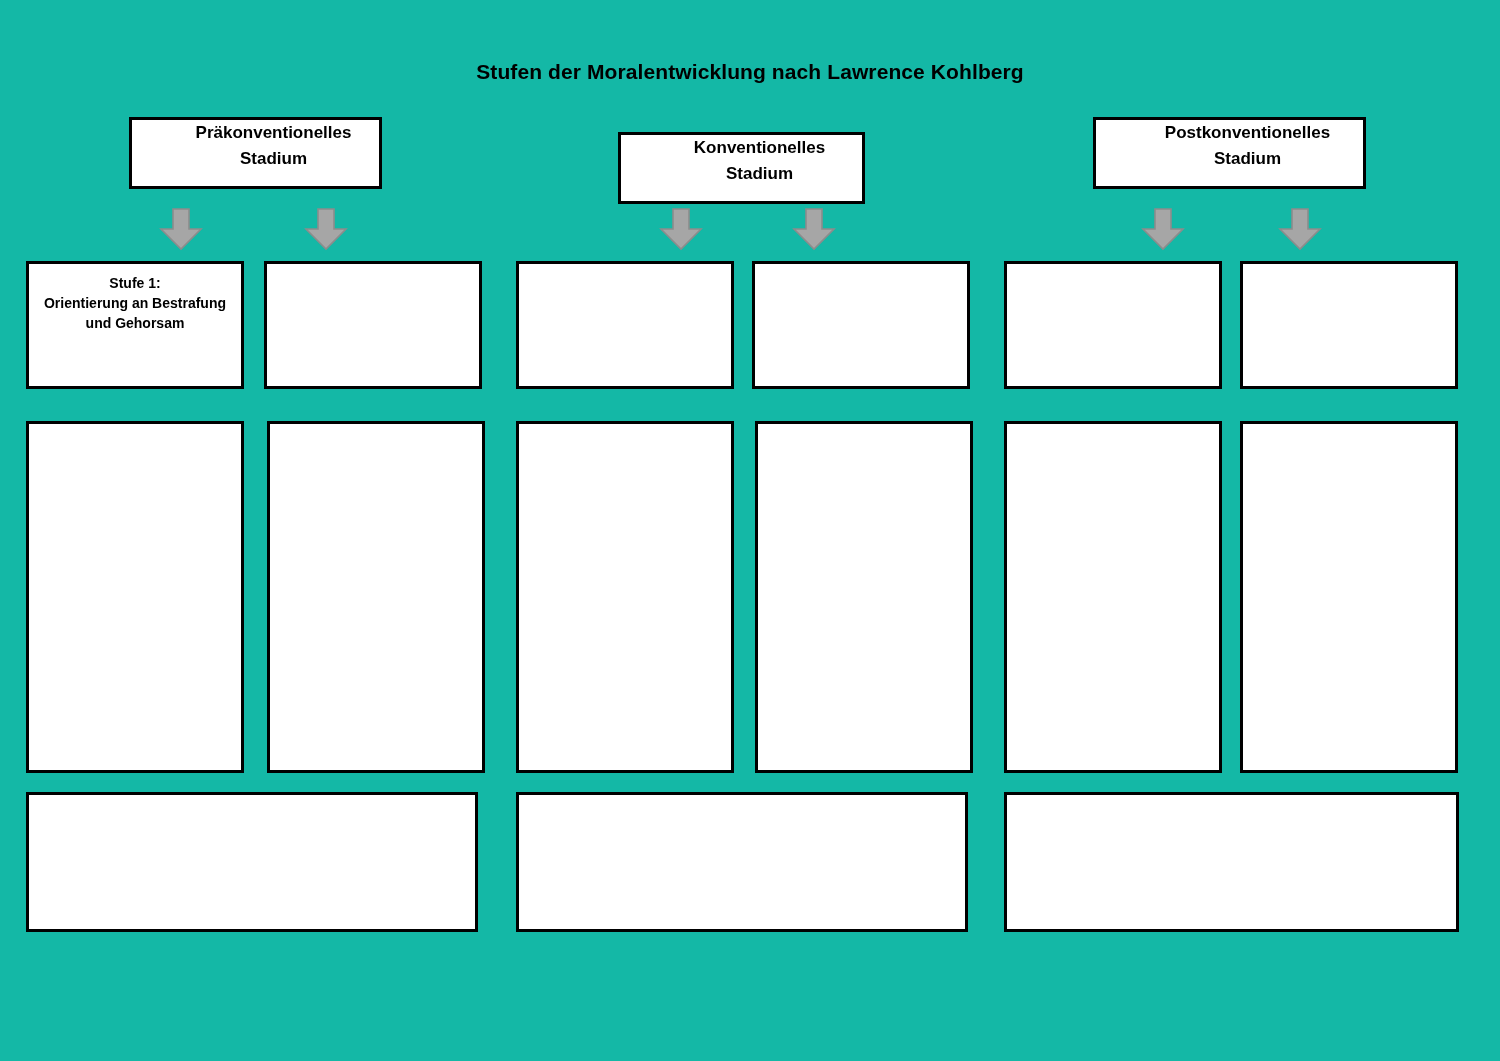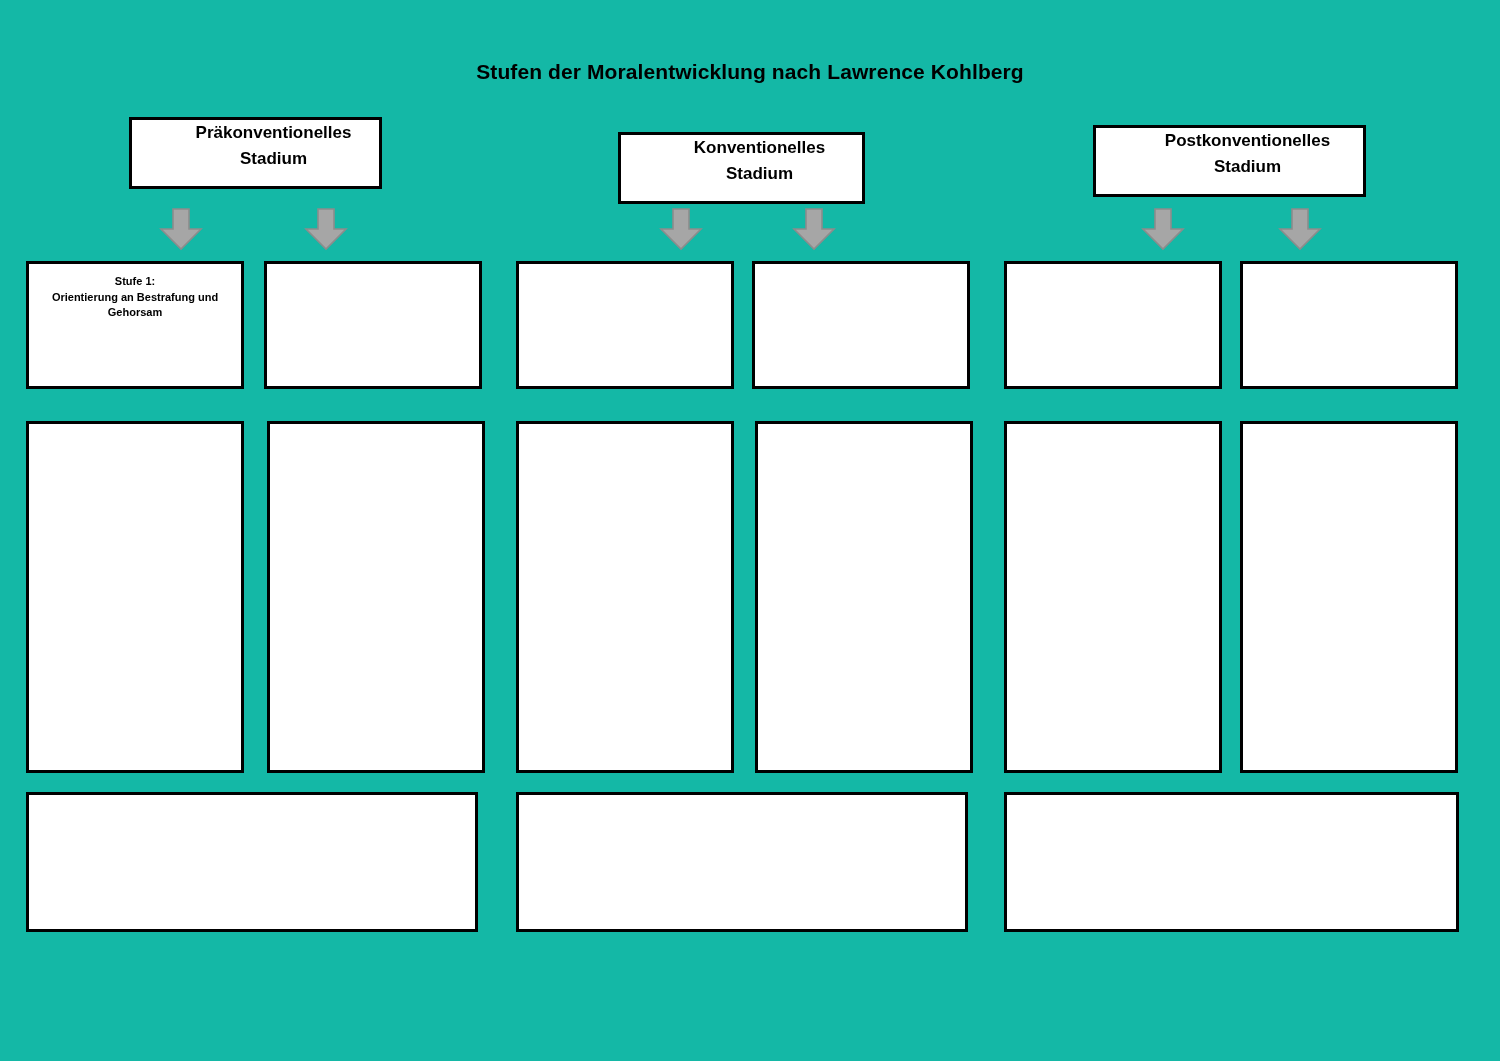--- a/index.html
+++ b/index.html
@@ -53,21 +53,21 @@
     width: 46px;
     height: 46px;
   }
   .box {
     position: absolute;
     box-sizing: border-box;
     border: 3px solid #000000;
     background: #ffffff;
     padding: 10px 8px 6px 8px;
     text-align: center;
-    font-size: 11px;
+    font-size: 14px;
     line-height: 1.42;
     color: #000000;
   }
   .box .box-title {
     display: block;
     font-weight: bold;
   }
   .box .box-body {
     display: block;
     font-weight: bold;
@@ -86,21 +86,21 @@
   <div class="stage-header" style="left:129px; top:117px; width:253px; height:72px;">
     <span>Präkonventionelles</span>
     <span>Stadium</span>
   </div>
 
   <div class="stage-header" style="left:618px; top:132px; width:247px; height:72px;">
     <span>Konventionelles</span>
     <span>Stadium</span>
   </div>
 
-  <div class="stage-header" style="left:1093px; top:117px; width:273px; height:72px;margin-top:8px;">
+  <div class="stage-header" style="left:1093px; top:117px; width:273px; height:72px;">
     <span>Postkonventionelles</span>
     <span>Stadium</span>
   </div>
 
   <div class="arrow" style="left:158px; top:206px;">
     <svg viewBox="0 0 46 46" width="46" height="46" aria-hidden="true">
       <polygon points="15,3 31,3 31,23 43,23 23,43 3,23 15,23" fill="#A6A6A6" stroke="#8C8C8C" stroke-width="1.6"></polygon>
     </svg>
   </div>
   <div class="arrow" style="left:303px; top:206px;">

